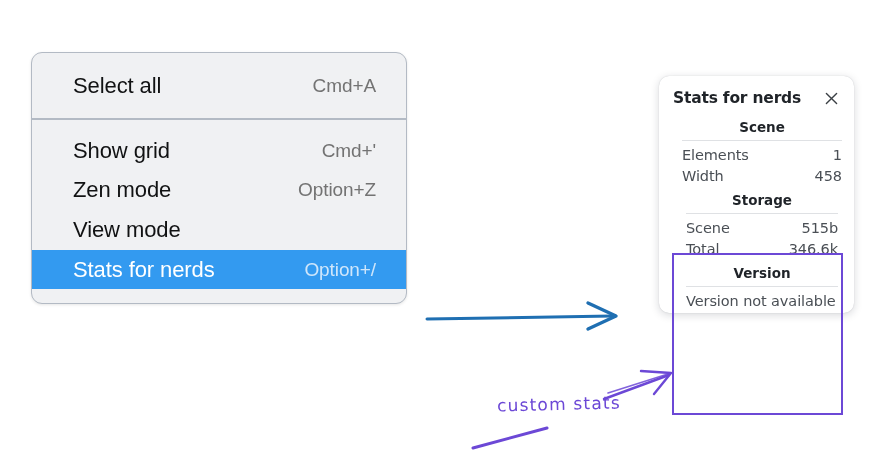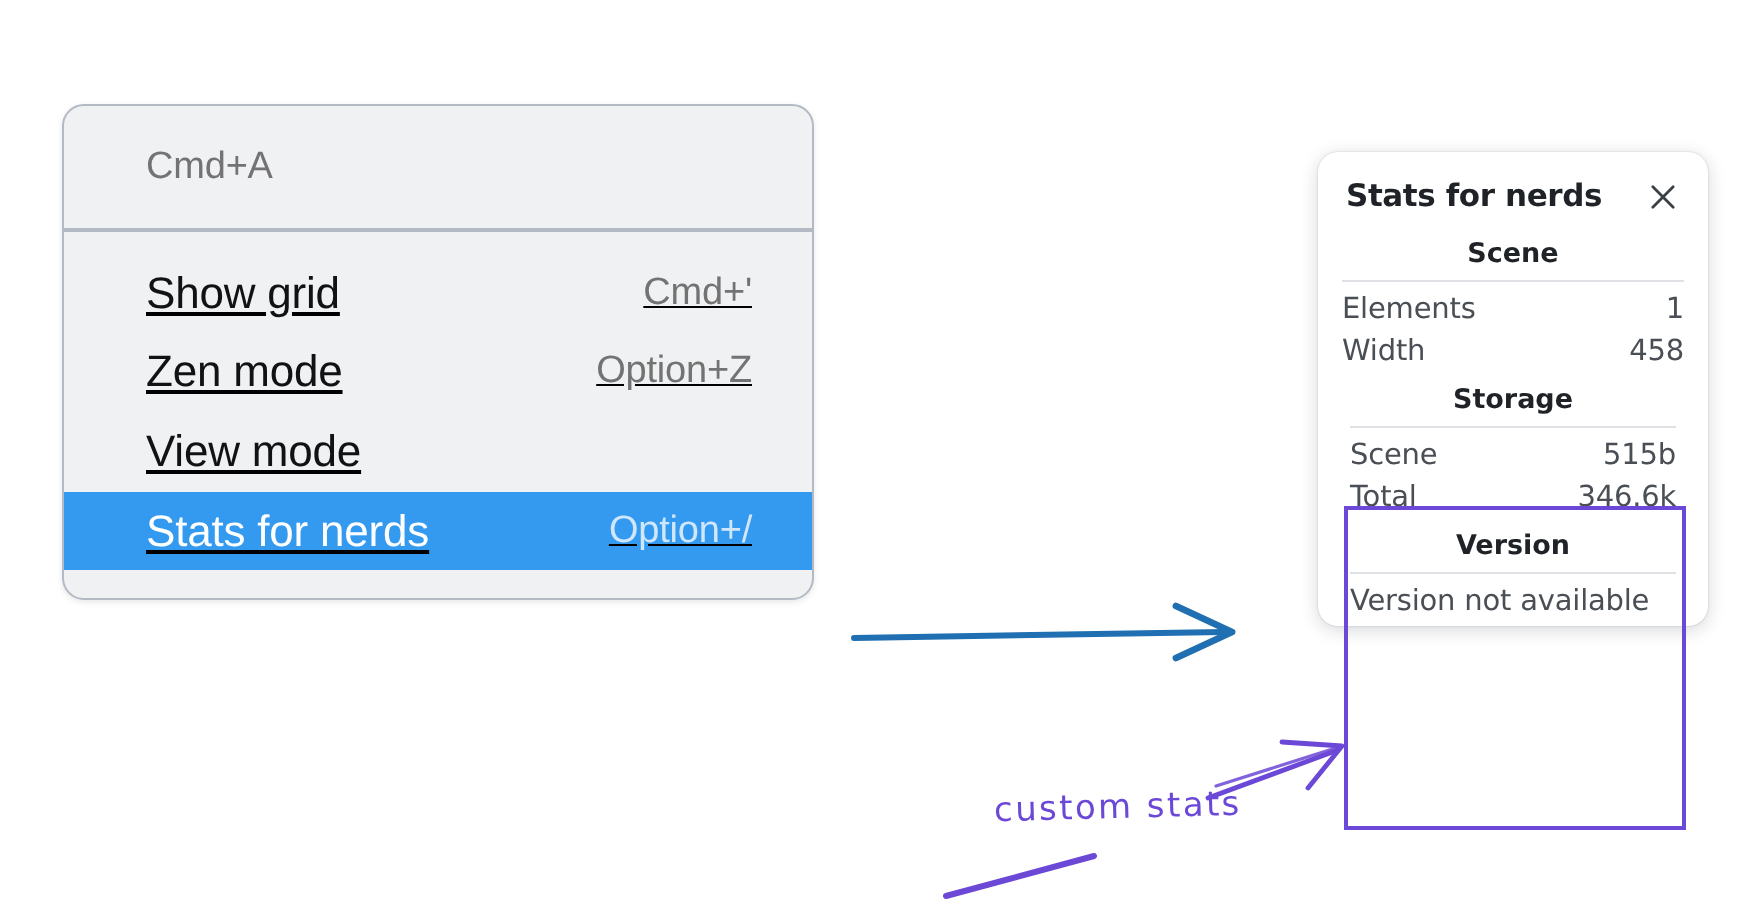--- a/index.html
+++ b/index.html
@@ -24,21 +24,21 @@
     width: 376px;
     background: #f0f1f3;
     border: 1px solid #b3bac4;
     border-radius: 11px;
     box-shadow: 0 1px 3px rgba(0,0,0,0.10);
     overflow: hidden;
     box-sizing: border-box;
   }
   .menu-section { padding: 8px 0; }
   .menu-section.sec-top { padding: 13px 0 12px 0; }
-  .menu-section.sec-bottom { padding: 11px 0 14px 0; text-decoration: underline; }
+  .menu-section.sec-bottom { padding: 11px 0 14px 0; }
   .menu-divider {
     height: 2px;
     background: #b3bac4;
     width: 100%;
   }
   .menu-item {
     display: flex;
     align-items: center;
     justify-content: space-between;
     padding: 5px 30px 5px 41px;
@@ -87,21 +87,21 @@
     font-weight: bold;
     color: #1f2328;
     letter-spacing: -0.2px;
   }
   .sp-close {
     width: 17px; height: 17px;
     display: block;
     cursor: pointer;
     flex: 0 0 auto;
   }
-  .sp-body { padding: 0 12px 0 12px; }
+  .sp-body { padding: 0 12px 0 23px; }
 
   .sp-group-head {
     text-align: center;
     font-size: 13.5px;
     font-weight: bold;
     color: #1f2328;
     padding: 6px 0 5px 0;
   }
   .sp-rule {
     height: 1px;
@@ -159,20 +159,21 @@
     transform: rotate(-1.5deg);
   }
 </style>
 </head>
 <body>
 
 <div id="context-menu">
 
   <div class="menu-section sec-top">
     <div class="menu-item">
+      <span class="mi-label">Select all</span>
       <span class="mi-shortcut">Cmd+A</span>
     </div>
   </div>
 
   <div class="menu-divider"></div>
 
   <div class="menu-section sec-bottom">
     <div class="menu-item">
       <span class="mi-label">Show grid</span>
       <span class="mi-shortcut">Cmd+'</span>

